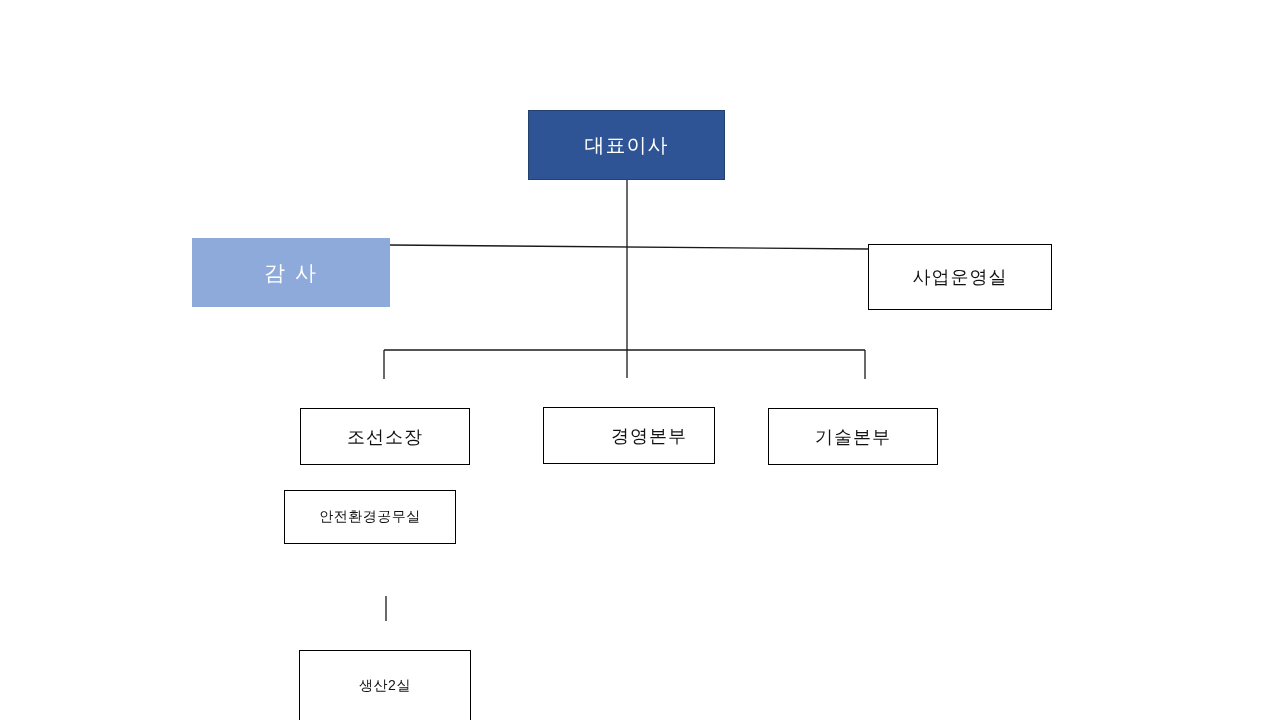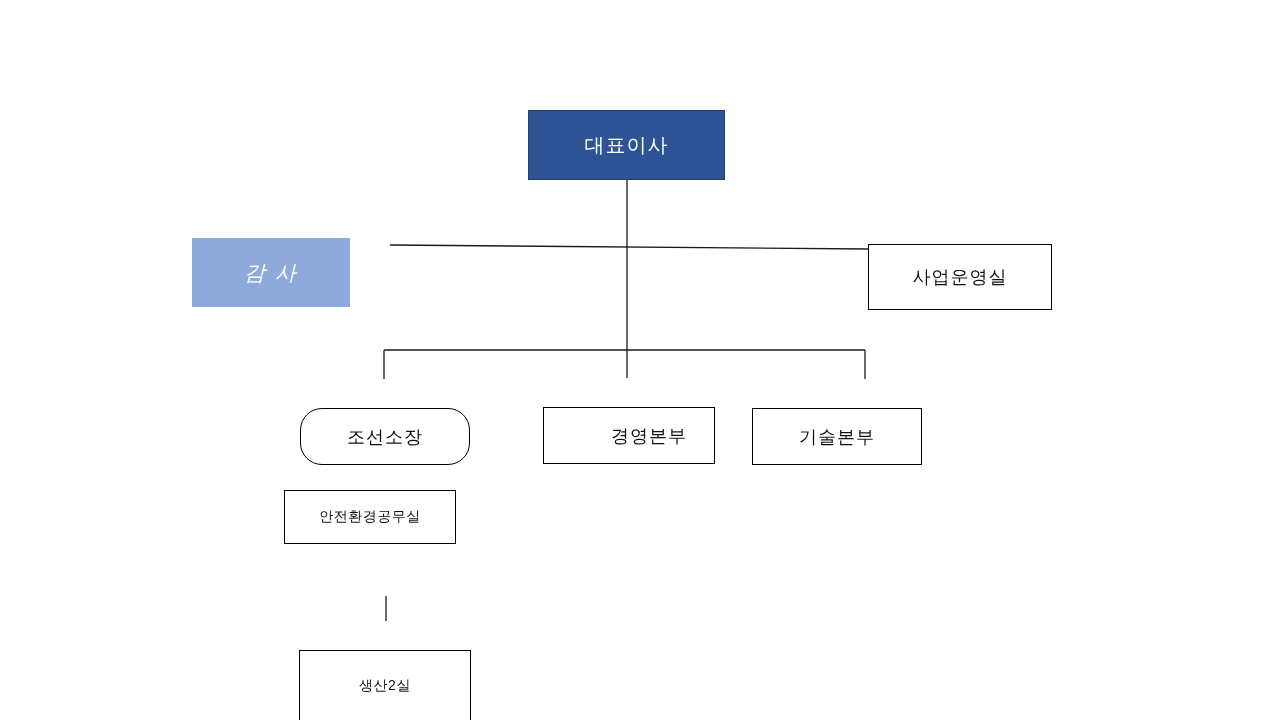--- a/index.html
+++ b/index.html
@@ -53,25 +53,25 @@
     font-size: 18px;
     letter-spacing: 1px;
   }
   .node.plain.sm {
     font-size: 14px;
     letter-spacing: 0.5px;
   }
 
   
   .pos-ceo            { left: 528px; top: 81px;  width: 197px; height: 70px; }
-  .pos-auditor        { left: 192px; top: 209px; width: 158px; height: 69px; font-style: italic; }
+  .pos-auditor        { left: 192px; top: 209px; width: 198px; height: 69px; }
   .pos-business-ops   { left: 868px; top: 215px; width: 184px; height: 66px; }
-  .pos-shipyard       { left: 300px; top: 379px; width: 170px; height: 57px; border-radius: 22px; }
+  .pos-shipyard       { left: 300px; top: 379px; width: 170px; height: 57px; }
   .pos-management     { left: 543px; top: 378px; width: 172px; height: 57px; padding-left: 40px; }
-  .pos-technology     { left: 752px; top: 379px; width: 170px; height: 57px; }
+  .pos-technology     { left: 768px; top: 379px; width: 170px; height: 57px; }
   .pos-safety-env     { left: 284px; top: 461px; width: 172px; height: 54px; }
   .pos-production-1   { left: 301px; top: 541px; width: 172px; height: 55px; }
   .pos-production-2   { left: 299px; top: 621px; width: 172px; height: 71px; }
 </style>
 </head>
 <body>
 
 <div class="canvas">
 
   <svg class="lines" viewBox="0 0 1280 720" xmlns="http://www.w3.org/2000/svg">

